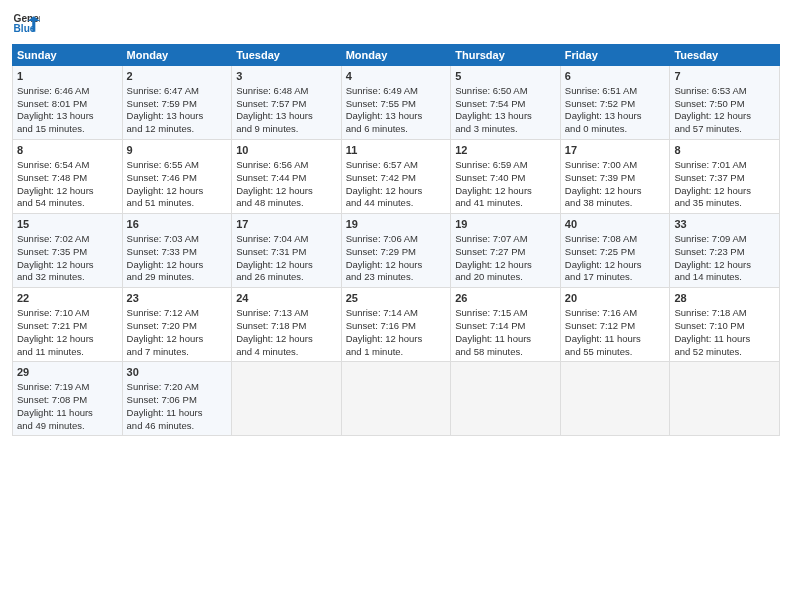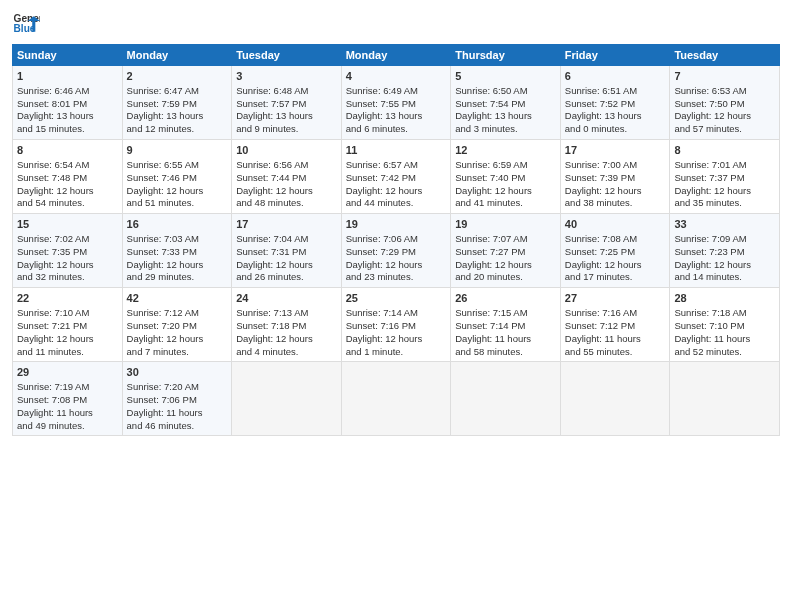--- a/index.html
+++ b/index.html
@@ -136,25 +136,25 @@
           <td><span class="day-num">15</span>Sunrise: 7:02 AM<br>Sunset: 7:35 PM<br>Daylight: 12 hours<br>and 32 minutes.<br></td>
           <td><span class="day-num">16</span>Sunrise: 7:03 AM<br>Sunset: 7:33 PM<br>Daylight: 12 hours<br>and 29 minutes.<br></td>
           <td><span class="day-num">17</span>Sunrise: 7:04 AM<br>Sunset: 7:31 PM<br>Daylight: 12 hours<br>and 26 minutes.<br></td>
           <td><span class="day-num">19</span>Sunrise: 7:06 AM<br>Sunset: 7:29 PM<br>Daylight: 12 hours<br>and 23 minutes.<br></td>
           <td><span class="day-num">19</span>Sunrise: 7:07 AM<br>Sunset: 7:27 PM<br>Daylight: 12 hours<br>and 20 minutes.<br></td>
           <td><span class="day-num">40</span>Sunrise: 7:08 AM<br>Sunset: 7:25 PM<br>Daylight: 12 hours<br>and 17 minutes.<br></td>
           <td><span class="day-num">33</span>Sunrise: 7:09 AM<br>Sunset: 7:23 PM<br>Daylight: 12 hours<br>and 14 minutes.<br></td>
         </tr>
         <tr>
           <td><span class="day-num">22</span>Sunrise: 7:10 AM<br>Sunset: 7:21 PM<br>Daylight: 12 hours<br>and 11 minutes.<br></td>
-          <td><span class="day-num">42</span>Sunrise: 7:12 AM<br>Sunset: 7:20 PM<br>Daylight: 12 hours<br>and 7 minutes.<br></td>
+          <td><span class="day-num">23</span>Sunrise: 7:12 AM<br>Sunset: 7:20 PM<br>Daylight: 12 hours<br>and 7 minutes.<br></td>
           <td><span class="day-num">24</span>Sunrise: 7:13 AM<br>Sunset: 7:18 PM<br>Daylight: 12 hours<br>and 4 minutes.<br></td>
           <td><span class="day-num">25</span>Sunrise: 7:14 AM<br>Sunset: 7:16 PM<br>Daylight: 12 hours<br>and 1 minute.<br></td>
           <td><span class="day-num">26</span>Sunrise: 7:15 AM<br>Sunset: 7:14 PM<br>Daylight: 11 hours<br>and 58 minutes.<br></td>
-          <td><span class="day-num">27</span>Sunrise: 7:16 AM<br>Sunset: 7:12 PM<br>Daylight: 11 hours<br>and 55 minutes.<br></td>
+          <td><span class="day-num">20</span>Sunrise: 7:16 AM<br>Sunset: 7:12 PM<br>Daylight: 11 hours<br>and 55 minutes.<br></td>
           <td><span class="day-num">28</span>Sunrise: 7:18 AM<br>Sunset: 7:10 PM<br>Daylight: 11 hours<br>and 52 minutes.<br></td>
         </tr>
         <tr>
           <td><span class="day-num">29</span>Sunrise: 7:19 AM<br>Sunset: 7:08 PM<br>Daylight: 11 hours<br>and 49 minutes.<br></td>
           <td><span class="day-num">30</span>Sunrise: 7:20 AM<br>Sunset: 7:06 PM<br>Daylight: 11 hours<br>and 46 minutes.<br></td>
           <td class="empty-cell"></td>
           <td class="empty-cell"></td>
           <td class="empty-cell"></td>
           <td class="empty-cell"></td>
           <td class="empty-cell"></td>

